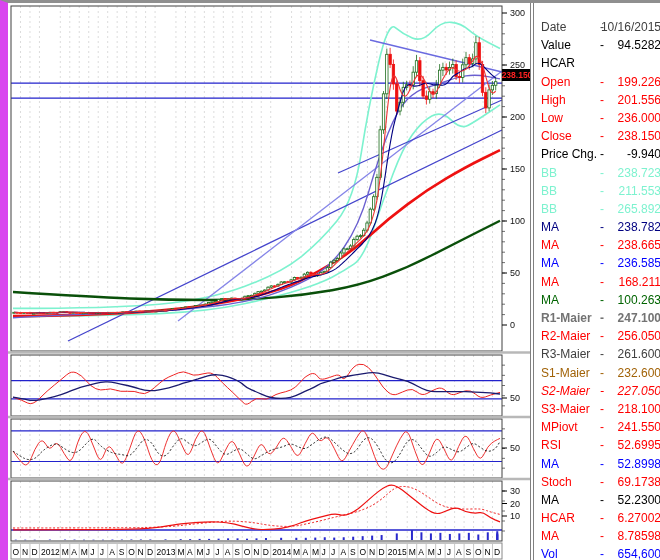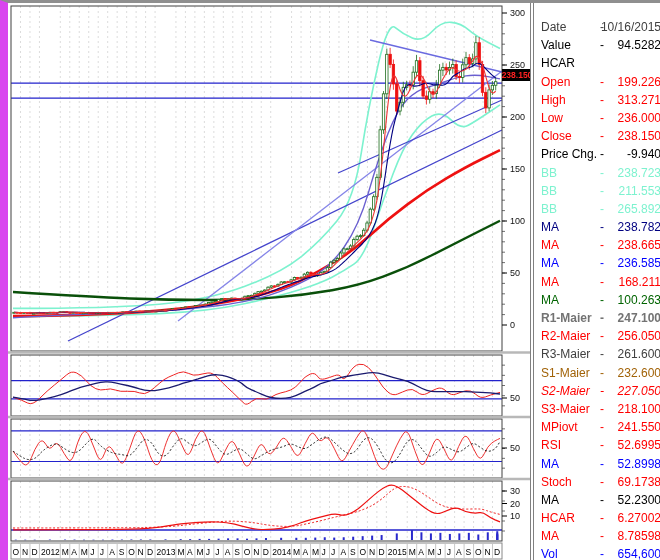--- a/index.html
+++ b/index.html
@@ -797,21 +797,21 @@
         <span class="val"></span>
       </div>
       <div class="drow" style="color: rgb(255, 0, 0);">
         <span class="lbl">Open</span>
         <span class="dash">-</span>
         <span class="val">199.226</span>
       </div>
       <div class="drow" style="color: rgb(255, 0, 0);">
         <span class="lbl">High</span>
         <span class="dash">-</span>
-        <span class="val">313.271</span>
+        <span class="val">201.556</span>
       </div>
       <div class="drow" style="color: rgb(255, 0, 0);">
         <span class="lbl">Low</span>
         <span class="dash">-</span>
         <span class="val">236.000</span>
       </div>
       <div class="drow" style="color: rgb(255, 0, 0);">
         <span class="lbl">Close</span>
         <span class="dash">-</span>
         <span class="val">238.150</span>

